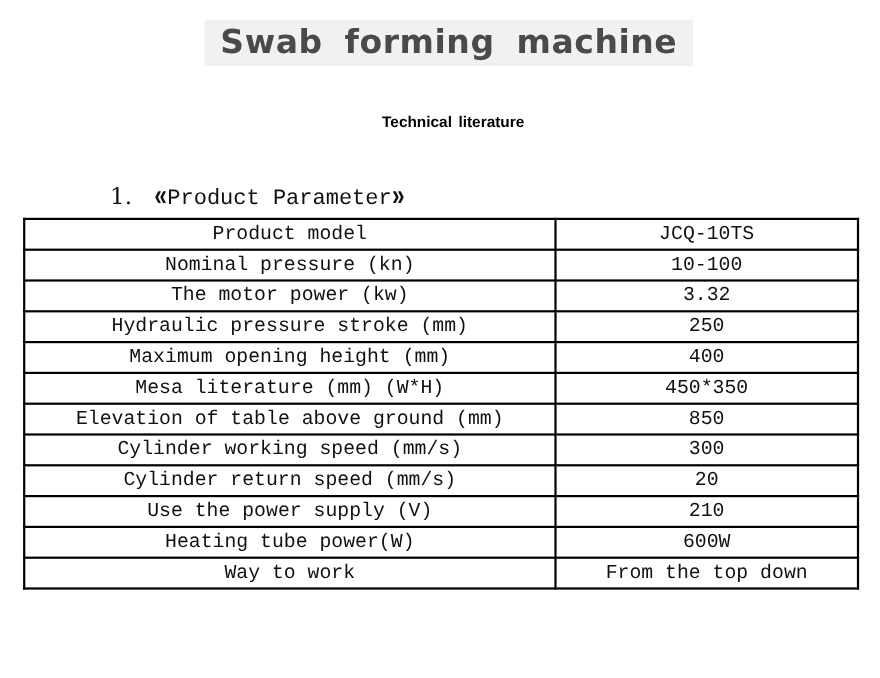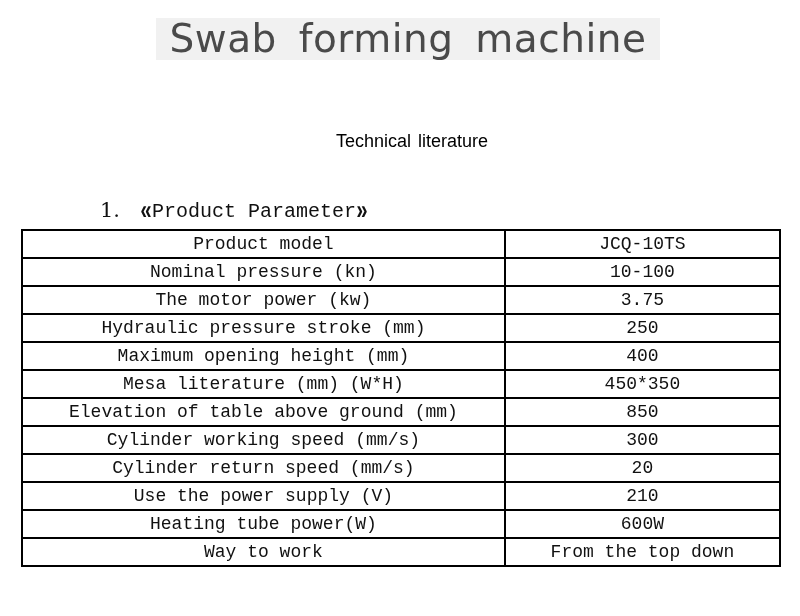--- a/index.html
+++ b/index.html
@@ -17,42 +17,41 @@
   .title-wrap {
     width: 100%;
     margin-top: 18px;
     text-align: center;
   }
   .title-strip {
     display: inline-block;
     background: #f1f1f1;
     color: #4a4a4a;
     font-family: "DejaVu Sans", sans-serif;
-    font-weight: normal;
-    font-size: 39px;
+    font-weight: bold;
+    font-size: 30px;
     line-height: 42px;
     padding: 0 14px;
     letter-spacing: 0.5px;
     word-spacing: 9px;
     transform: translateX(8px);
   }
   .subtitle-wrap {
     width: 100%;
     margin-top: 42px;
     text-align: center;
   }
   .subtitle {
     display: inline-block;
     color: #000000;
     font-family: "Liberation Sans", sans-serif;
-    font-weight: normal;
-    font-size: 18px;
+    font-weight: bold;
+    font-size: 14px;
     word-spacing: 2px;
     transform: translateX(12px);
-    margin-top: 29px;
   }
   .section-heading {
     margin: 46px 0 6px 100px;
     font-family: "Liberation Mono", monospace;
     font-size: 20px;
     color: #111111;
     white-space: nowrap;
   }
   .section-heading .num {
     font-family: "DejaVu Serif", serif;
@@ -110,21 +109,21 @@
         <tr>
           <td class="col-label">Product model</td>
           <td class="col-value">JCQ-10TS</td>
         </tr>
         <tr>
           <td class="col-label">Nominal pressure (kn)</td>
           <td class="col-value">10-100</td>
         </tr>
         <tr>
           <td class="col-label">The motor power (kw)</td>
-          <td class="col-value">3.75</td>
+          <td class="col-value">3.32</td>
         </tr>
         <tr>
           <td class="col-label">Hydraulic pressure stroke (mm)</td>
           <td class="col-value">250</td>
         </tr>
         <tr>
           <td class="col-label">Maximum opening height (mm)</td>
           <td class="col-value">400</td>
         </tr>
         <tr>

